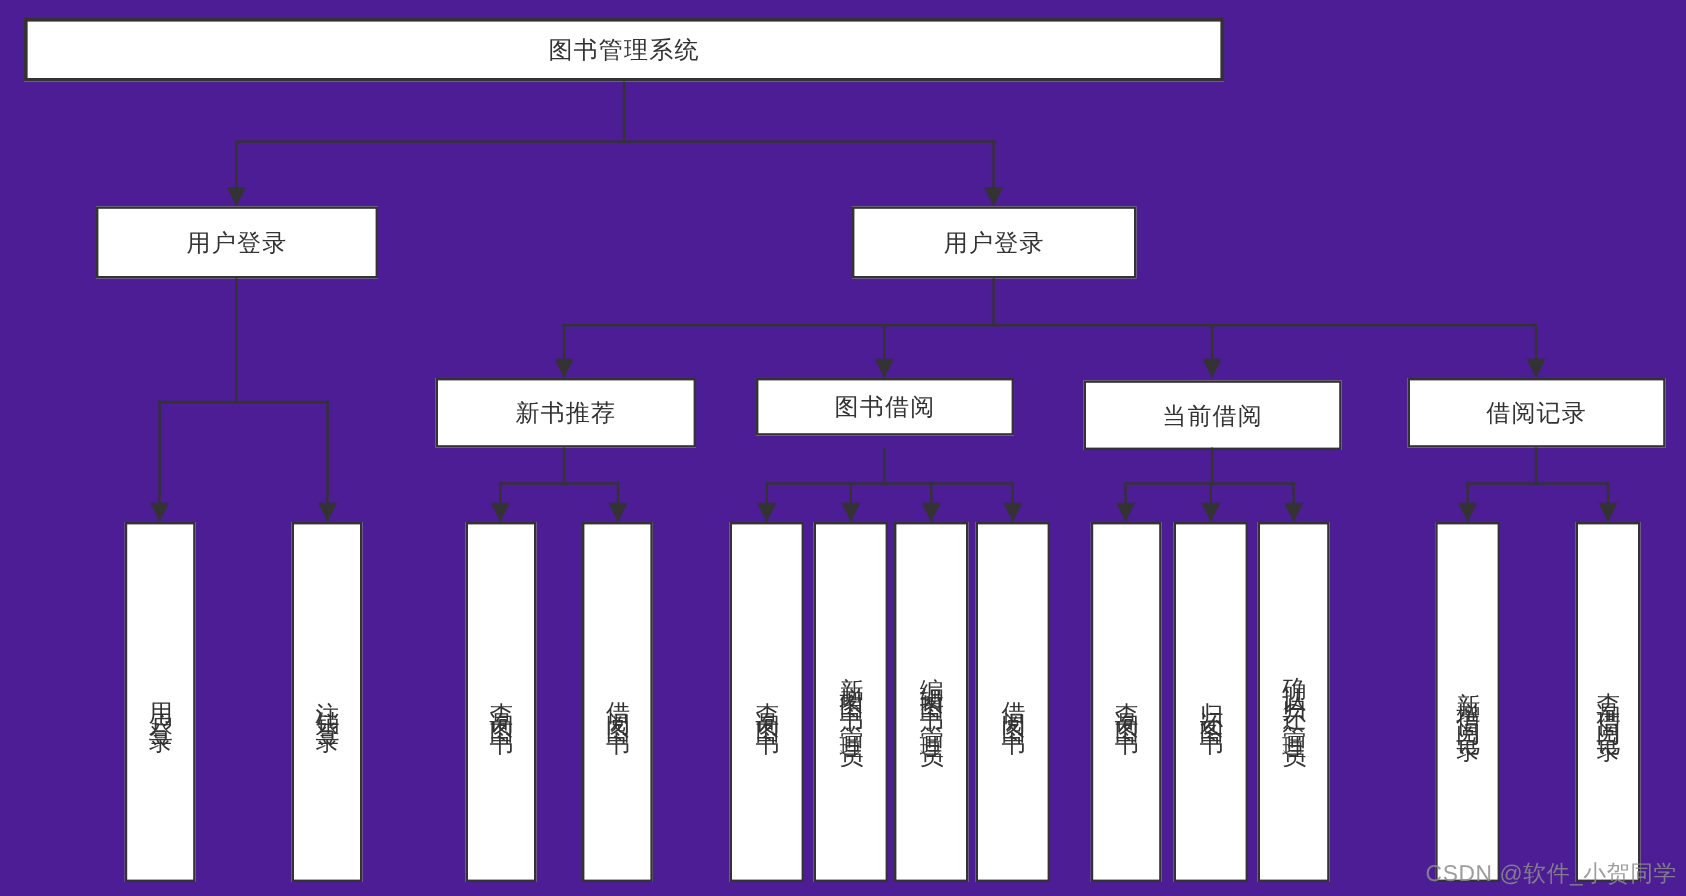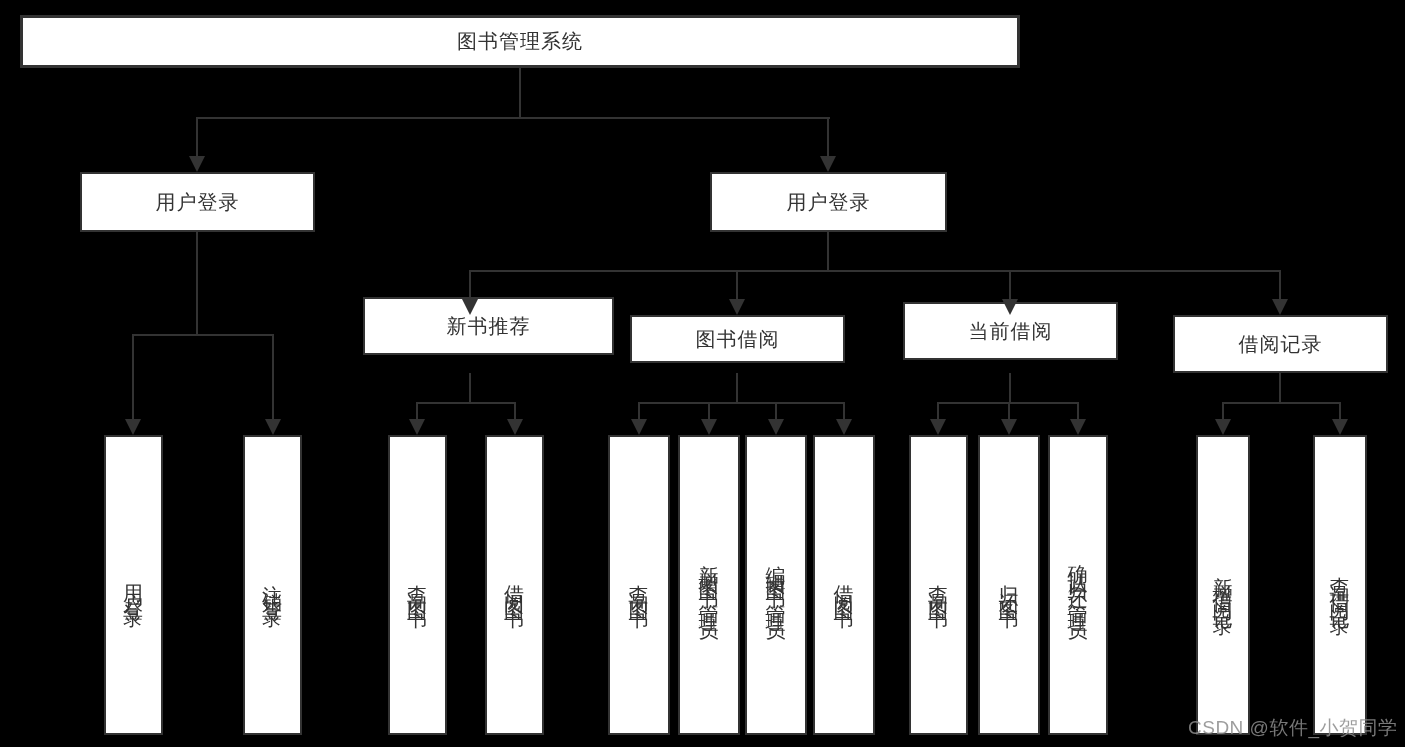--- a/index.html
+++ b/index.html
@@ -1,17 +1,17 @@
 <!DOCTYPE html>
 <html><head>
 <meta charset="utf-8">
 <style>
   html,body{margin:0;padding:0;background:#ffffff;}
   .stage{
-    position:relative;width:1405px;height:747px;background:#000000;
+    position:relative;width:1405px;height:747px;background:#4c1d95;
     font-family:"Liberation Sans","DejaVu Sans",sans-serif;color:#333333;
     overflow:hidden;
   }
   .box{
     position:absolute;box-sizing:border-box;border:2px solid #333333;background:#ffffff;
     display:flex;align-items:center;justify-content:center;
     font-size:20px;color:#333333;letter-spacing:1px;
   }
   .box.root{border-width:3px;}
   .vbox{
@@ -45,29 +45,29 @@
   </div>
 
   <div class="box" style="left:80px;top:172px;width:235px;height:60px">
     <span>用户登录</span>
   </div>
 
   <div class="box" style="left:710px;top:172px;width:237px;height:60px">
     <span>用户登录</span>
   </div>
 
-  <div class="box" style="left:363px;top:297px;width:251px;height:58px">
+  <div class="box" style="left:363px;top:315px;width:217px;height:58px">
     <span>新书推荐</span>
   </div>
 
   <div class="box" style="left:630px;top:315px;width:215px;height:48px">
     <span>图书借阅</span>
   </div>
 
-  <div class="box" style="left:903px;top:302px;width:215px;height:58px">
+  <div class="box" style="left:903px;top:317px;width:215px;height:58px">
     <span>当前借阅</span>
   </div>
 
   <div class="box" style="left:1173px;top:315px;width:215px;height:58px">
     <span>借阅记录</span>
   </div>
 
   <div class="vbox" style="left:104px;top:435px;width:59px;height:300px">
     <span class="vtext">用户登录</span>
   </div>

